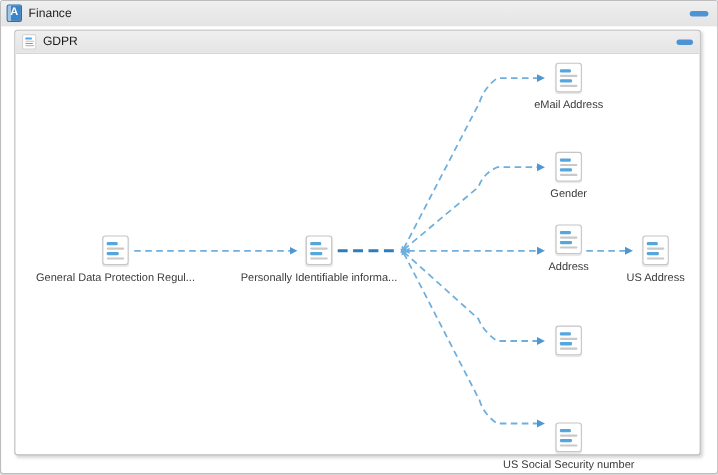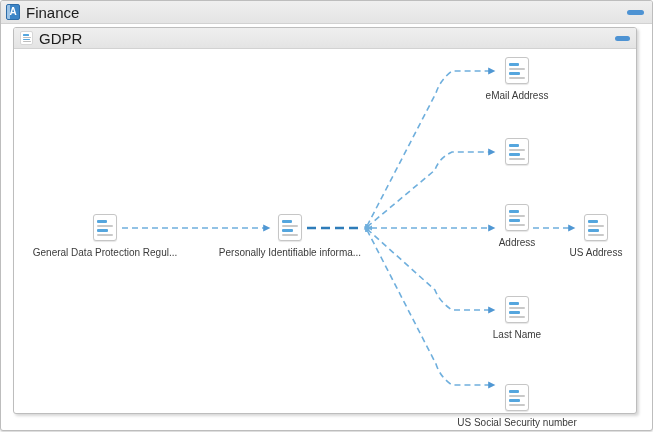--- a/index.html
+++ b/index.html
@@ -13,21 +13,21 @@
   .panel-outer{left:0;top:0;width:653px;height:431px;box-shadow:0 1px 2px rgba(0,0,0,.18);}
   .panel-inner{left:13px;top:27px;width:624px;height:387px;box-shadow:2px 2px 3px rgba(0,0,0,.16);}
   .phead{
     display:flex;align-items:center;
     background:linear-gradient(#efefef,#e4e4e4);
     border-bottom:1px solid #d2d2d2;
     border-radius:2px 2px 0 0;
   }
   .phead-outer{height:22px;padding:0 8px 0 5px;}
   .phead-inner{height:20px;padding:0 6px 0 6px;}
-  .ptitle{font-size:15px;color:#1c1c1c;margin-left:6px;flex:1;white-space:nowrap;}
+  .ptitle{font-size:11px;color:#1c1c1c;margin-left:6px;flex:1;white-space:nowrap;}
   .minbtn{width:17px;height:5px;border-radius:2.5px;background:#4e93d3;border:0;padding:0;cursor:pointer;}
   .minbtn-inner{width:15px;}
   
   .ficon{
     width:14px;height:16px;border:1px solid #2d6ca8;border-radius:2px;box-sizing:border-box;
     background:linear-gradient(to right,#9ec4e6 0,#9ec4e6 3px,#3d85c6 3px);
     color:#fff;font-size:10px;font-weight:bold;text-align:center;line-height:14px;
   }
   
   .hicon{
@@ -132,20 +132,21 @@
     <div class="nlabel">eMail Address</div>
   </div>
 
   <div class="node" style="left:432px;top:138px;width:170px;">
     <div class="nicon">
       <i class="nb1"></i>
         <i class="ng"></i>
         <i class="nb2"></i>
         <i class="ng"></i>
     </div>
+    <div class="nlabel">Gender</div>
   </div>
 
   <div class="node" style="left:457px;top:204px;width:120px;">
     <div class="nicon">
       <i class="nb1"></i>
         <i class="ng"></i>
         <i class="nb2"></i>
         <i class="ng"></i>
     </div>
     <div class="nlabel">Address</div>
@@ -161,21 +162,20 @@
     <div class="nlabel">US Address</div>
   </div>
 
   <div class="node" style="left:432px;top:296px;width:170px;">
     <div class="nicon">
       <i class="nb1"></i>
         <i class="ng"></i>
         <i class="nb2"></i>
         <i class="ng"></i>
     </div>
-    <div class="nlabel">Last Name</div>
   </div>
 
   <div class="node" style="left:432px;top:384px;width:170px;">
     <div class="nicon">
       <i class="nb1"></i>
         <i class="ng"></i>
         <i class="nb2"></i>
         <i class="ng"></i>
     </div>
     <div class="nlabel">US Social Security number</div>

